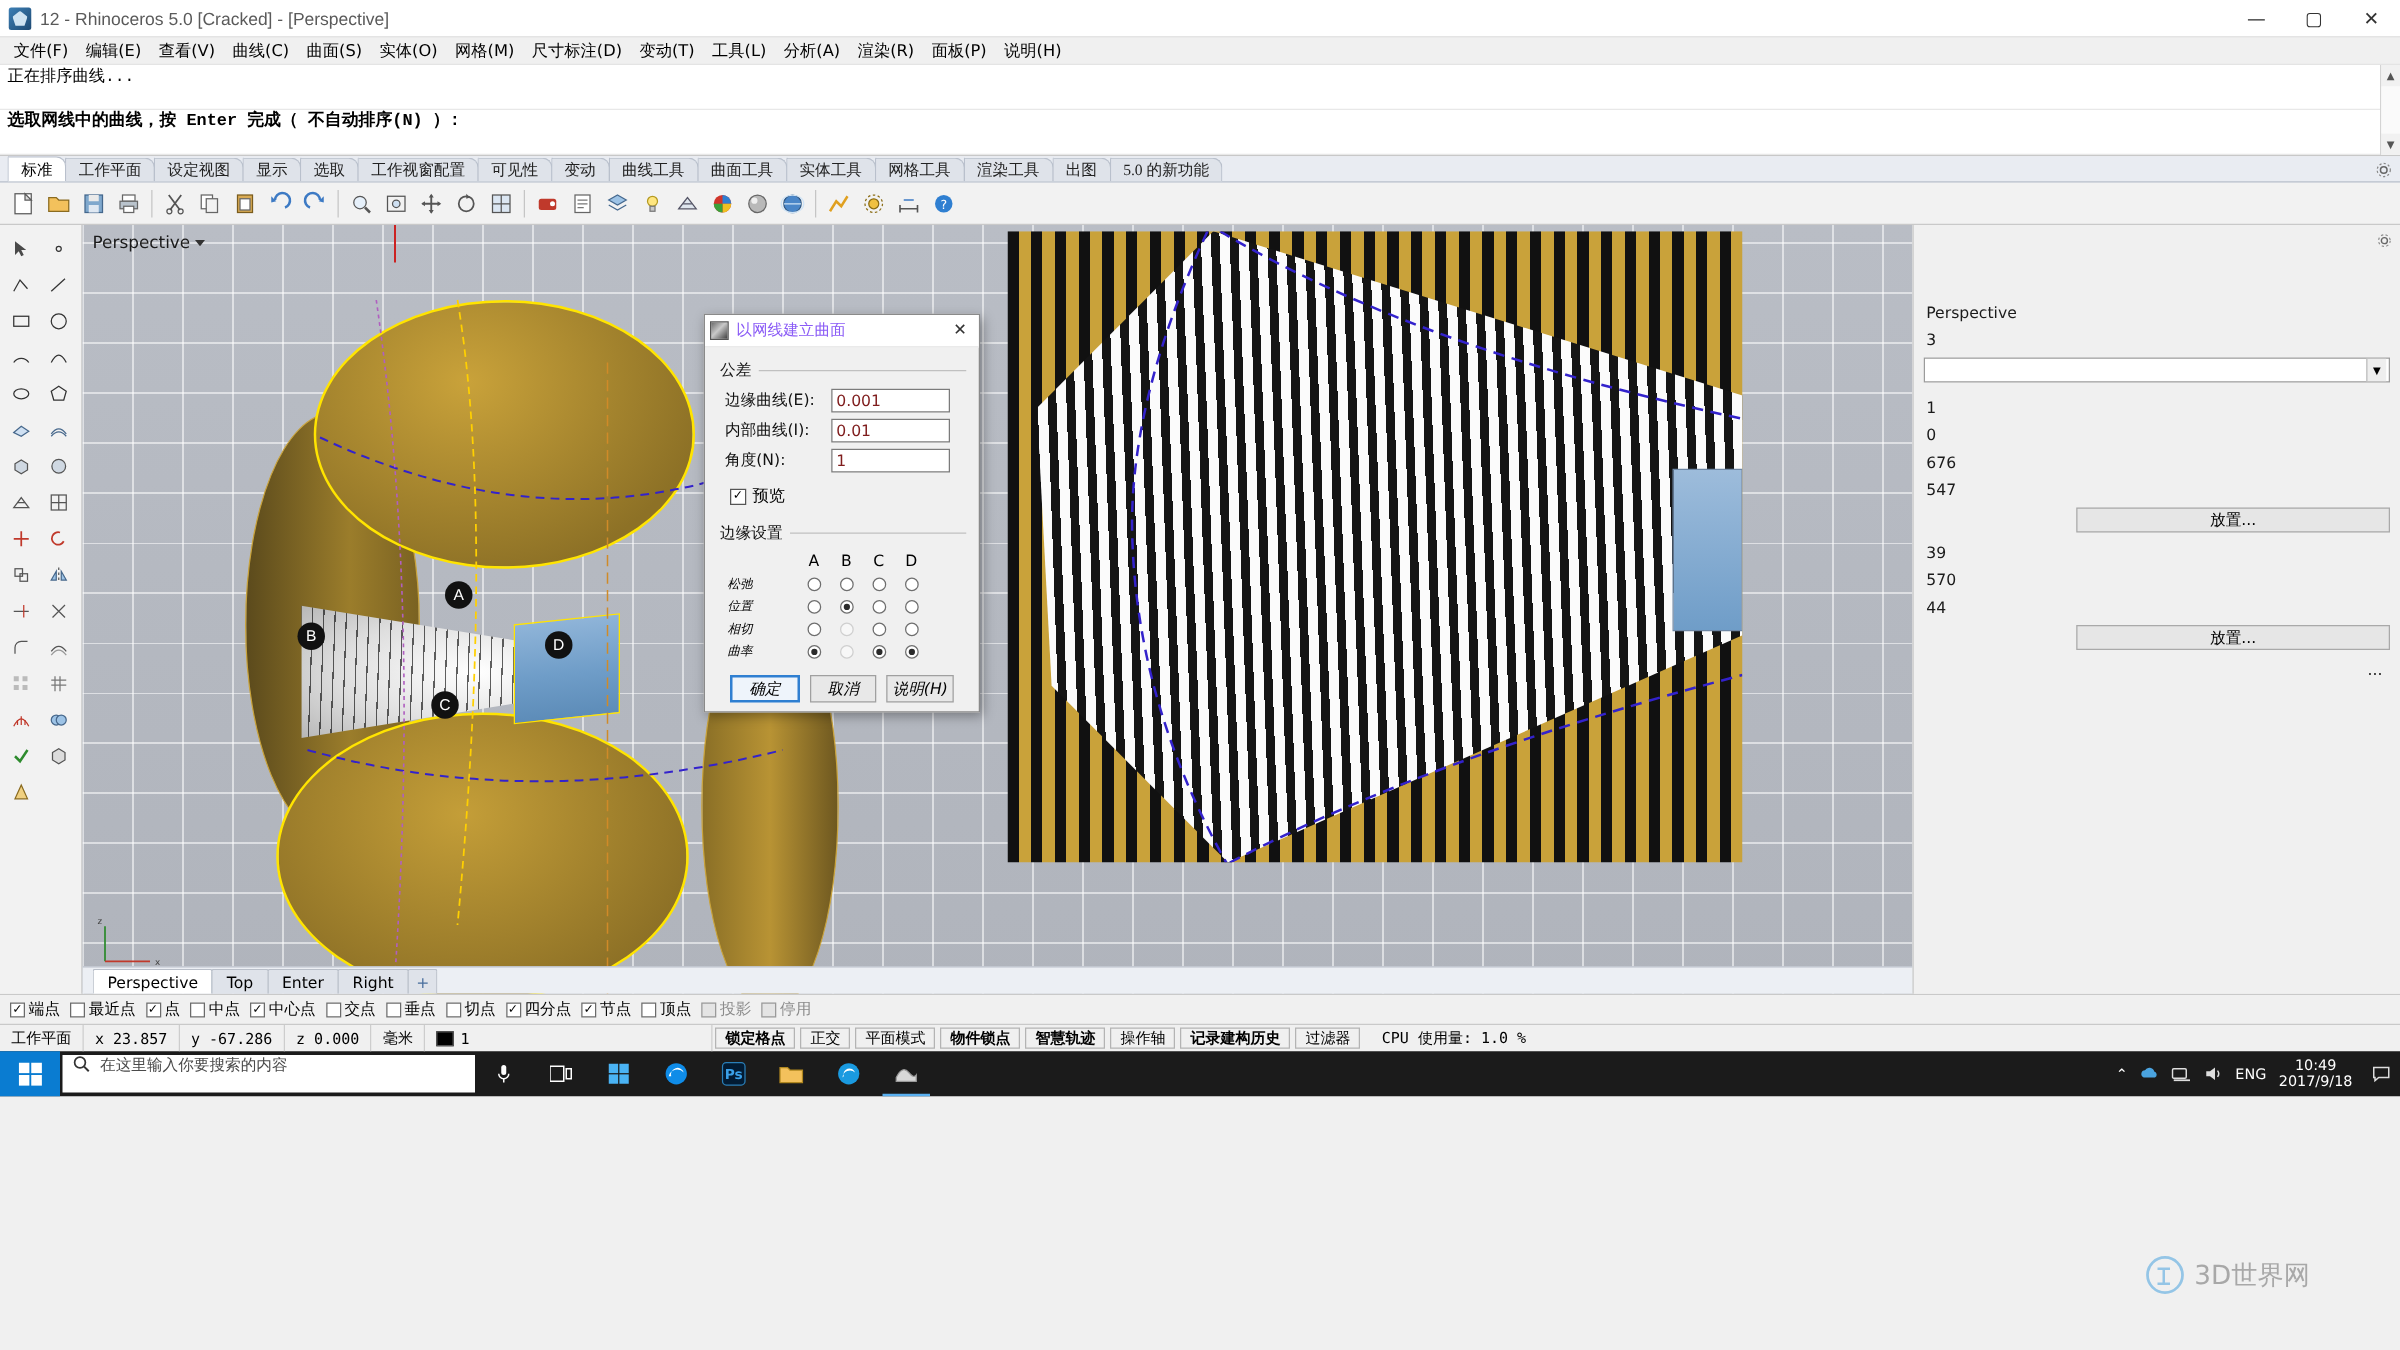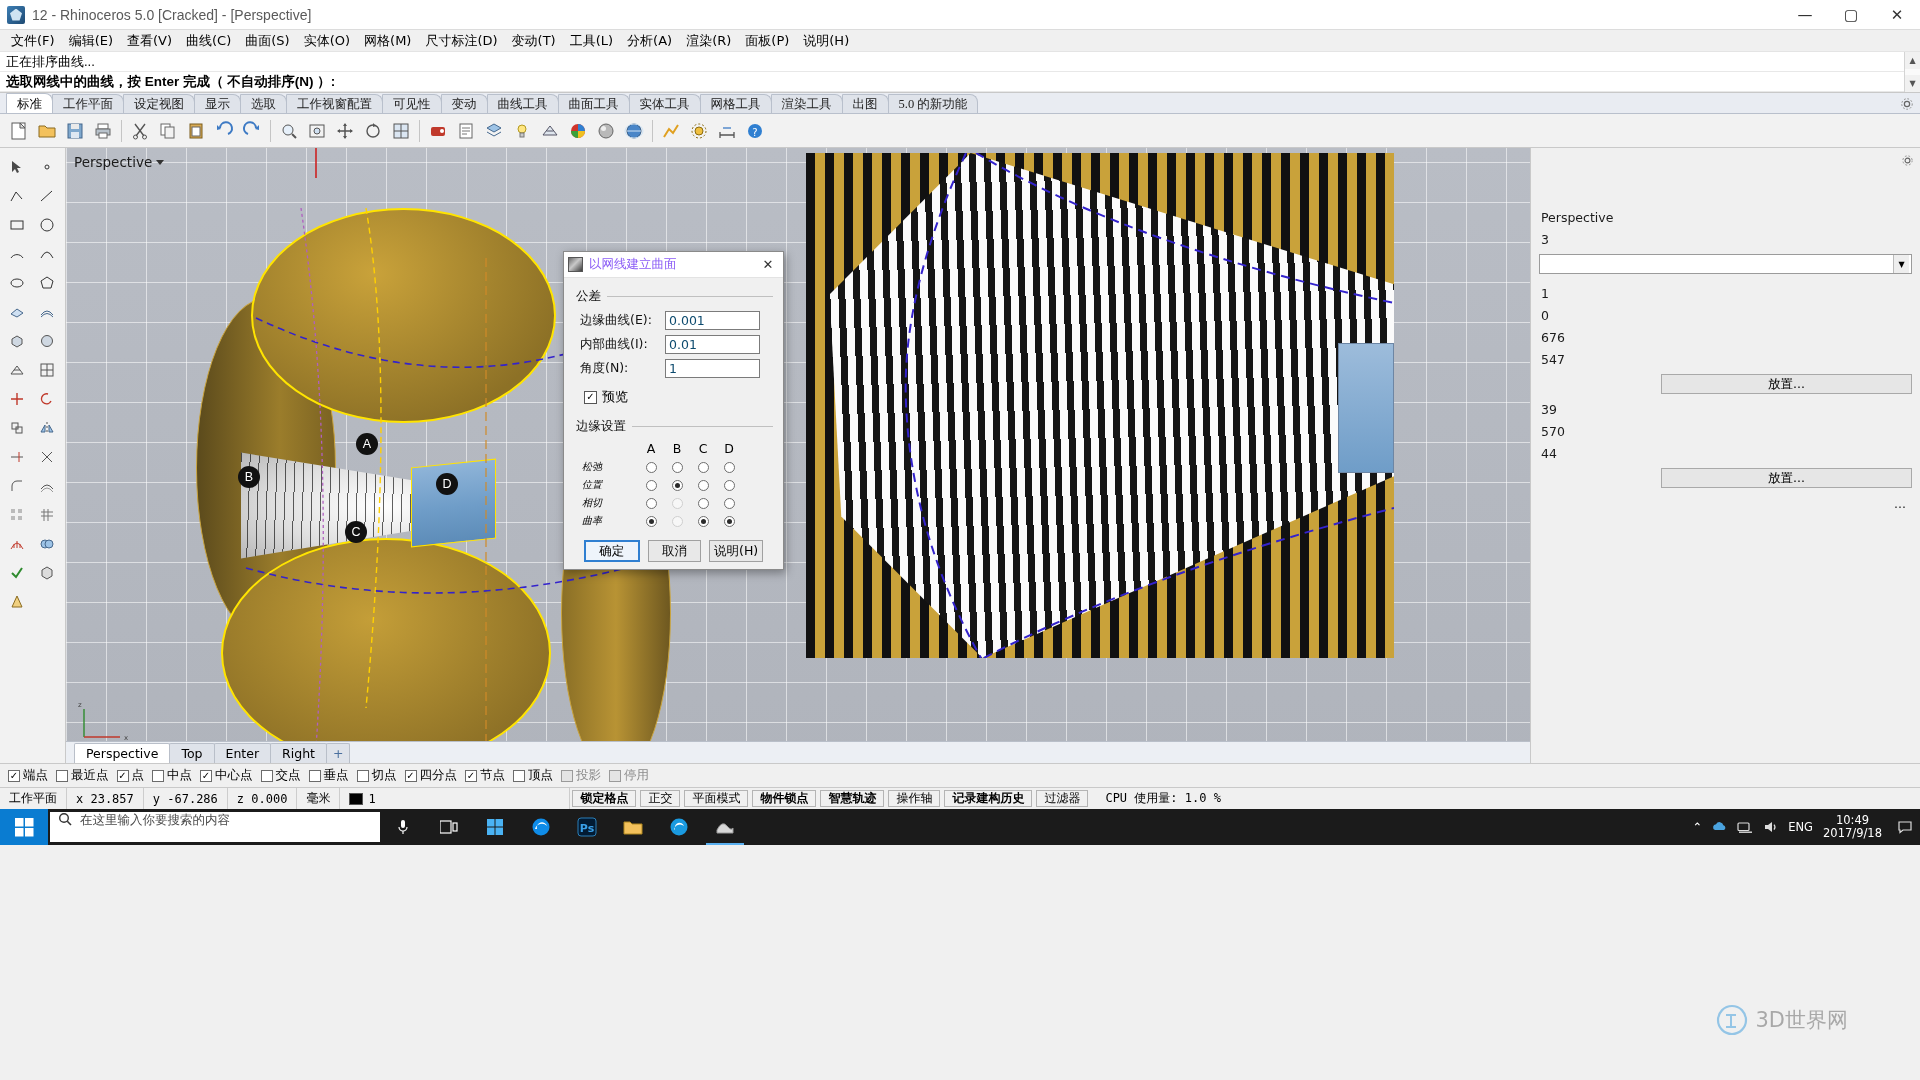--- a/index.html
+++ b/index.html
@@ -29,22 +29,22 @@
   #win-controls { margin-left:auto; display:flex; height:30px; }
   .wbtn { width:46px; height:30px; display:flex;align-items:center;justify-content:center;
           color:#333; font-size:15px; font-family:"DejaVu Sans",sans-serif;}
   
   #menubar { height:22px; background:#f0f0f0; display:flex; align-items:center;
              padding-left:4px; border-bottom:1px solid #e4e4e4; }
   .menu-item { padding:2px 7px; font-size:13px; color:#000;
                font-family:"DejaVu Sans","Liberation Sans",sans-serif; white-space:nowrap;}
   
   #cmdarea { background:#ffffff; border-bottom:1px solid #c8c8c8; position:relative; }
-  .cmdline { height:20px; line-height:20px; padding-left:6px; font-size:13px;
-             font-family:Liberation Sans, sans-serif; white-space:nowrap;
+  .cmdline { height:36px; line-height:20px; padding-left:6px; font-size:13px;
+             font-family:Liberation Mono, monospace; white-space:nowrap;
              border-bottom:1px solid #e8e8e8; overflow:hidden;}
   .cmdline.prompt { font-weight:bold; font-size:13.5px; }
   #cmd-scroll { position:absolute; right:0; top:0; width:16px; height:100%; background:#f1f1f1;
                 border-left:1px solid #d4d4d4; display:flex; flex-direction:column; }
   .sc-arrow { height:17px; display:flex;align-items:center;justify-content:center;
               font-size:8px; color:#555; background:#f1f1f1;}
   .sc-track { flex:1; background:#fafafa; }
   
   #tabstrip { height:21px; background:#e9ecf2; display:flex; align-items:flex-end;
               padding-left:6px; border-bottom:1px solid #b9c0cc; position:relative;}
@@ -193,37 +193,37 @@
   #dlg-close { width:22px;height:22px;display:flex;align-items:center;justify-content:center;
                font-size:13px;color:#333;}
   #dlg-body { padding:8px 10px 0 10px; }
   .grouphdr { display:flex; align-items:center; gap:6px; margin:2px 0 6px 2px;}
   .grouphdr .gl { font-size:12.5px; color:#111; white-space:nowrap;}
   .grouphdr .gline{ flex:1; height:1px; background:#c0c0c0;}
   .frow { display:flex; align-items:center; margin-bottom:5px; padding-left:6px;}
   .frow label { width:85px; font-size:12.5px; color:#111;}
   .frow input { width:95px; height:19px; border:1px solid #7b7b7b; background:#fff;
                 font-size:12.5px; padding:0 3px; font-family:"DejaVu Sans","Liberation Sans",sans-serif;
-                color:#0c4a6e;}
+                color:#7f1d1d;}
   .prevrow { display:flex; align-items:center; gap:5px; padding-left:10px; margin:10px 0 12px 0;}
   .chk { width:13px;height:13px;border:1px solid #555;background:#fff;
          display:flex;align-items:center;justify-content:center;font-size:10px;line-height:1;}
   #matrix { padding-left:2px; }
   .mhdr { display:flex; margin-left:62px; margin-bottom:2px;}
   .mhdr span { width:26px; text-align:center; font-size:12.5px;}
   .mrow { display:flex; align-items:center; height:18px;}
   .mrow .rl { width:62px; font-size:10px; padding-left:6px;font-style:italic;}
   .mrow .rcell { width:26px; display:flex; align-items:center; justify-content:center;}
   .radio { width:11px;height:11px;border:1px solid #6e6e6e;border-radius:50%;
            background:#fff; display:flex;align-items:center;justify-content:center;}
   .radio.sel:after{ content:""; width:5px;height:5px;border-radius:50%;background:#2b2b2b;}
   .radio.blank { border-color:#cfcfcf; background:#f7f7f7;}
   #dlg-buttons { display:flex; gap:8px; padding:10px 10px 0 10px; }
   .dbtn { flex:1; height:22px; border:1px solid #a0a0a0; background:#e8e8e8;
-          display:flex;align-items:center;justify-content:center; font-size:12.5px;}
+          display:flex;align-items:center;justify-content:center; font-size:12.5px;font-style:italic;}
   .dbtn.default { border:2px solid #2f7fd1; background:#eef4fb;}
 </style>
 </head>
 <body>
 
 <div id="titlebar">
   <div id="app-icon"></div>
   <div id="title-text">12 - Rhinoceros 5.0 [Cracked] - [Perspective]</div>
   <div id="win-controls">
     <div class="wbtn">—</div>

